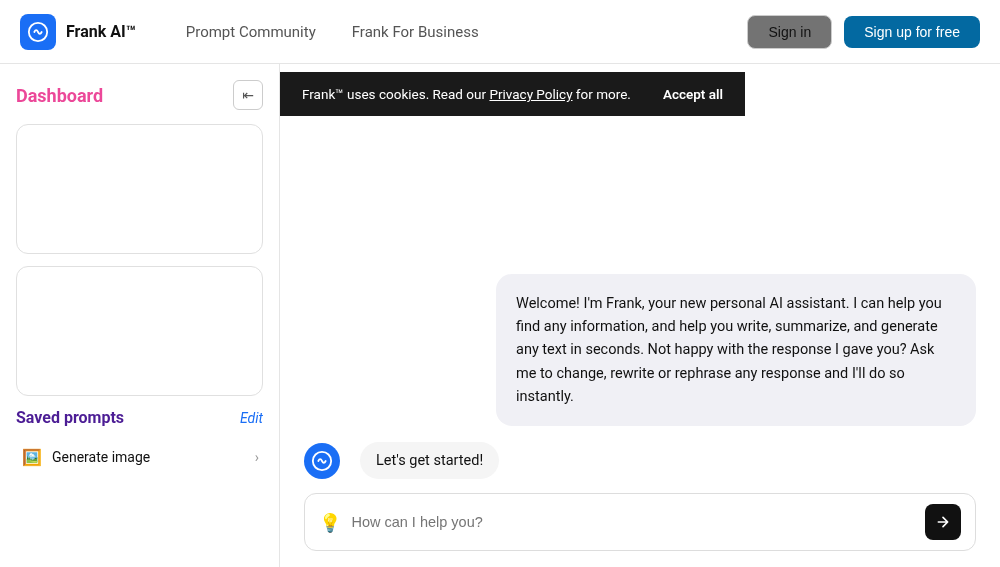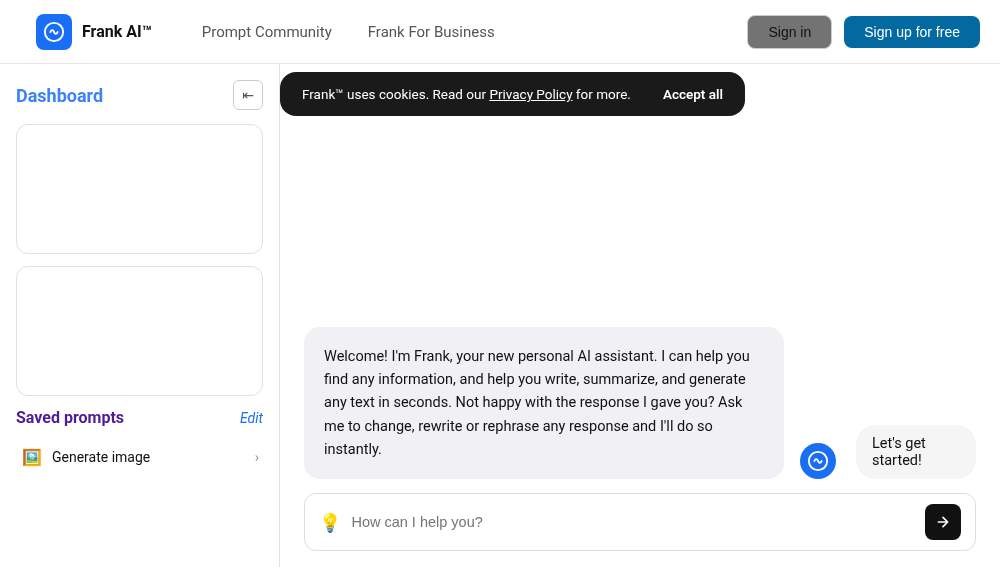--- a/index.html
+++ b/index.html
@@ -25,21 +25,20 @@
       height: 64px;
       border-bottom: 1px solid #e5e5e5;
       gap: 32px;
       position: relative;
     }
 
     .logo-area {
       display: flex;
       align-items: center;
       gap: 10px;
-      margin-left: 16px;
     }
 
     .logo-icon {
       width: 36px;
       height: 36px;
       background: #1a6ef5;
       border-radius: 8px;
       display: flex;
       align-items: center;
       justify-content: center;
@@ -120,21 +119,21 @@
     }
 
     
     .cookie-banner {
       position: absolute;
       top: 72px;
       left: 280px;
       background: #1a1a1a;
       color: #fff;
       padding: 14px 22px;
-      border-radius: 16px;
+      border-radius: 0;
       font-size: 13.5px;
       display: flex;
       align-items: center;
       gap: 8px;
       z-index: 100;
       white-space: nowrap;
     }
 
     .cookie-banner a {
       color: #fff;
@@ -166,21 +165,21 @@
     .sidebar-header {
       display: flex;
       align-items: center;
       justify-content: space-between;
       margin-bottom: 14px;
     }
 
     .sidebar-title {
       font-size: 18px;
       font-weight: 700;
-      color: #3b82f6;
+      color: #ec4899;
     }
 
     .collapse-btn {
       width: 30px;
       height: 30px;
       border: 1px solid #ccc;
       border-radius: 6px;
       display: flex;
       align-items: center;
       justify-content: center;
@@ -259,20 +258,21 @@
       display: flex;
       flex-direction: column;
       padding: 20px 24px 16px;
       background: #fff;
       position: relative;
     }
 
     .chat-messages {
       flex: 1;
       display: flex;
+      flex-direction: column;
       justify-content: flex-end;
       gap: 16px;
     }
 
     .ai-message {
       background: #f0f0f5;
       border-radius: 16px;
       padding: 18px 20px;
       font-size: 14.5px;
       line-height: 1.6;

